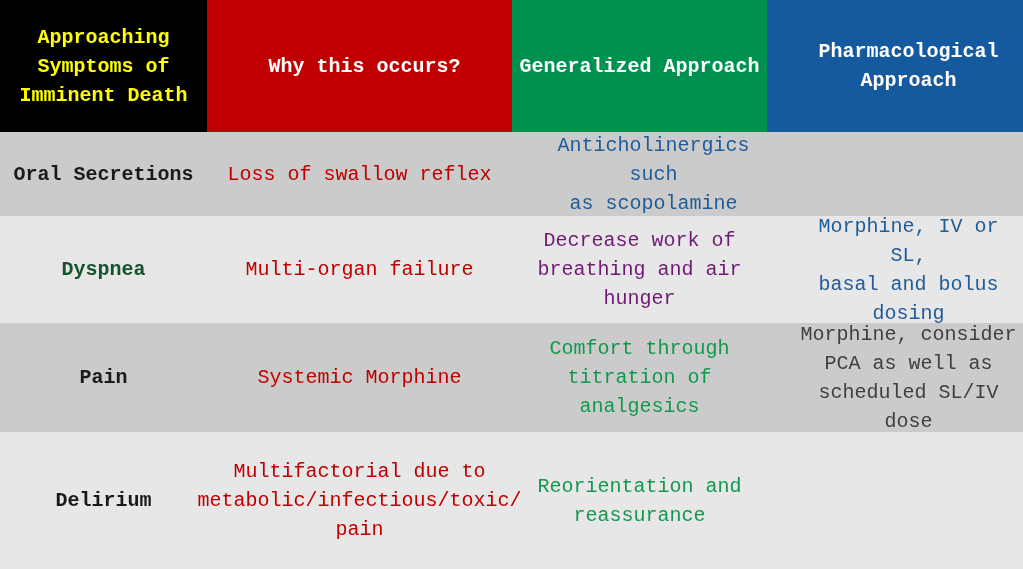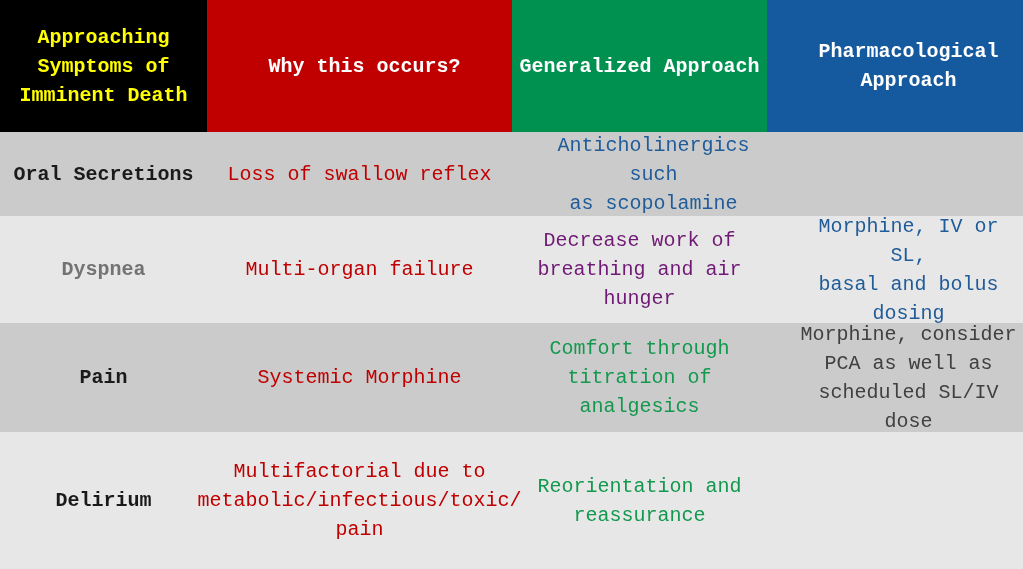--- a/index.html
+++ b/index.html
@@ -43,21 +43,21 @@
   </div>
 
   <div class="trow body-row r1" style="background: rgb(203, 203, 203);">
     <div class="cell c1 sym" style="color: rgb(26, 26, 26);">Oral Secretions</div>
     <div class="cell c2" style="color: rgb(192, 0, 0);">Loss of swallow reflex</div>
     <div class="cell c4" style="color: rgb(31, 92, 153);">Anticholinergics such
 as scopolamine</div>
   </div>
 
   <div class="trow body-row r2" style="background: rgb(231, 231, 231);">
-    <div class="cell c1 sym" style="color: #737373;">Dyspnea</div>
+    <div class="cell c1 sym" style="color: #14532d;">Dyspnea</div>
     <div class="cell c2" style="color: rgb(192, 0, 0);">Multi-organ failure</div>
     <div class="cell c3" style="color: #701a75;">Decrease work of
 breathing and air
 hunger</div>
     <div class="cell c4" style="color: rgb(31, 92, 153);">Morphine, IV or SL,
 basal and bolus dosing</div>
   </div>
 
   <div class="trow body-row r3" style="background: rgb(203, 203, 203);">
     <div class="cell c1 sym" style="color: rgb(26, 26, 26);">Pain</div>

